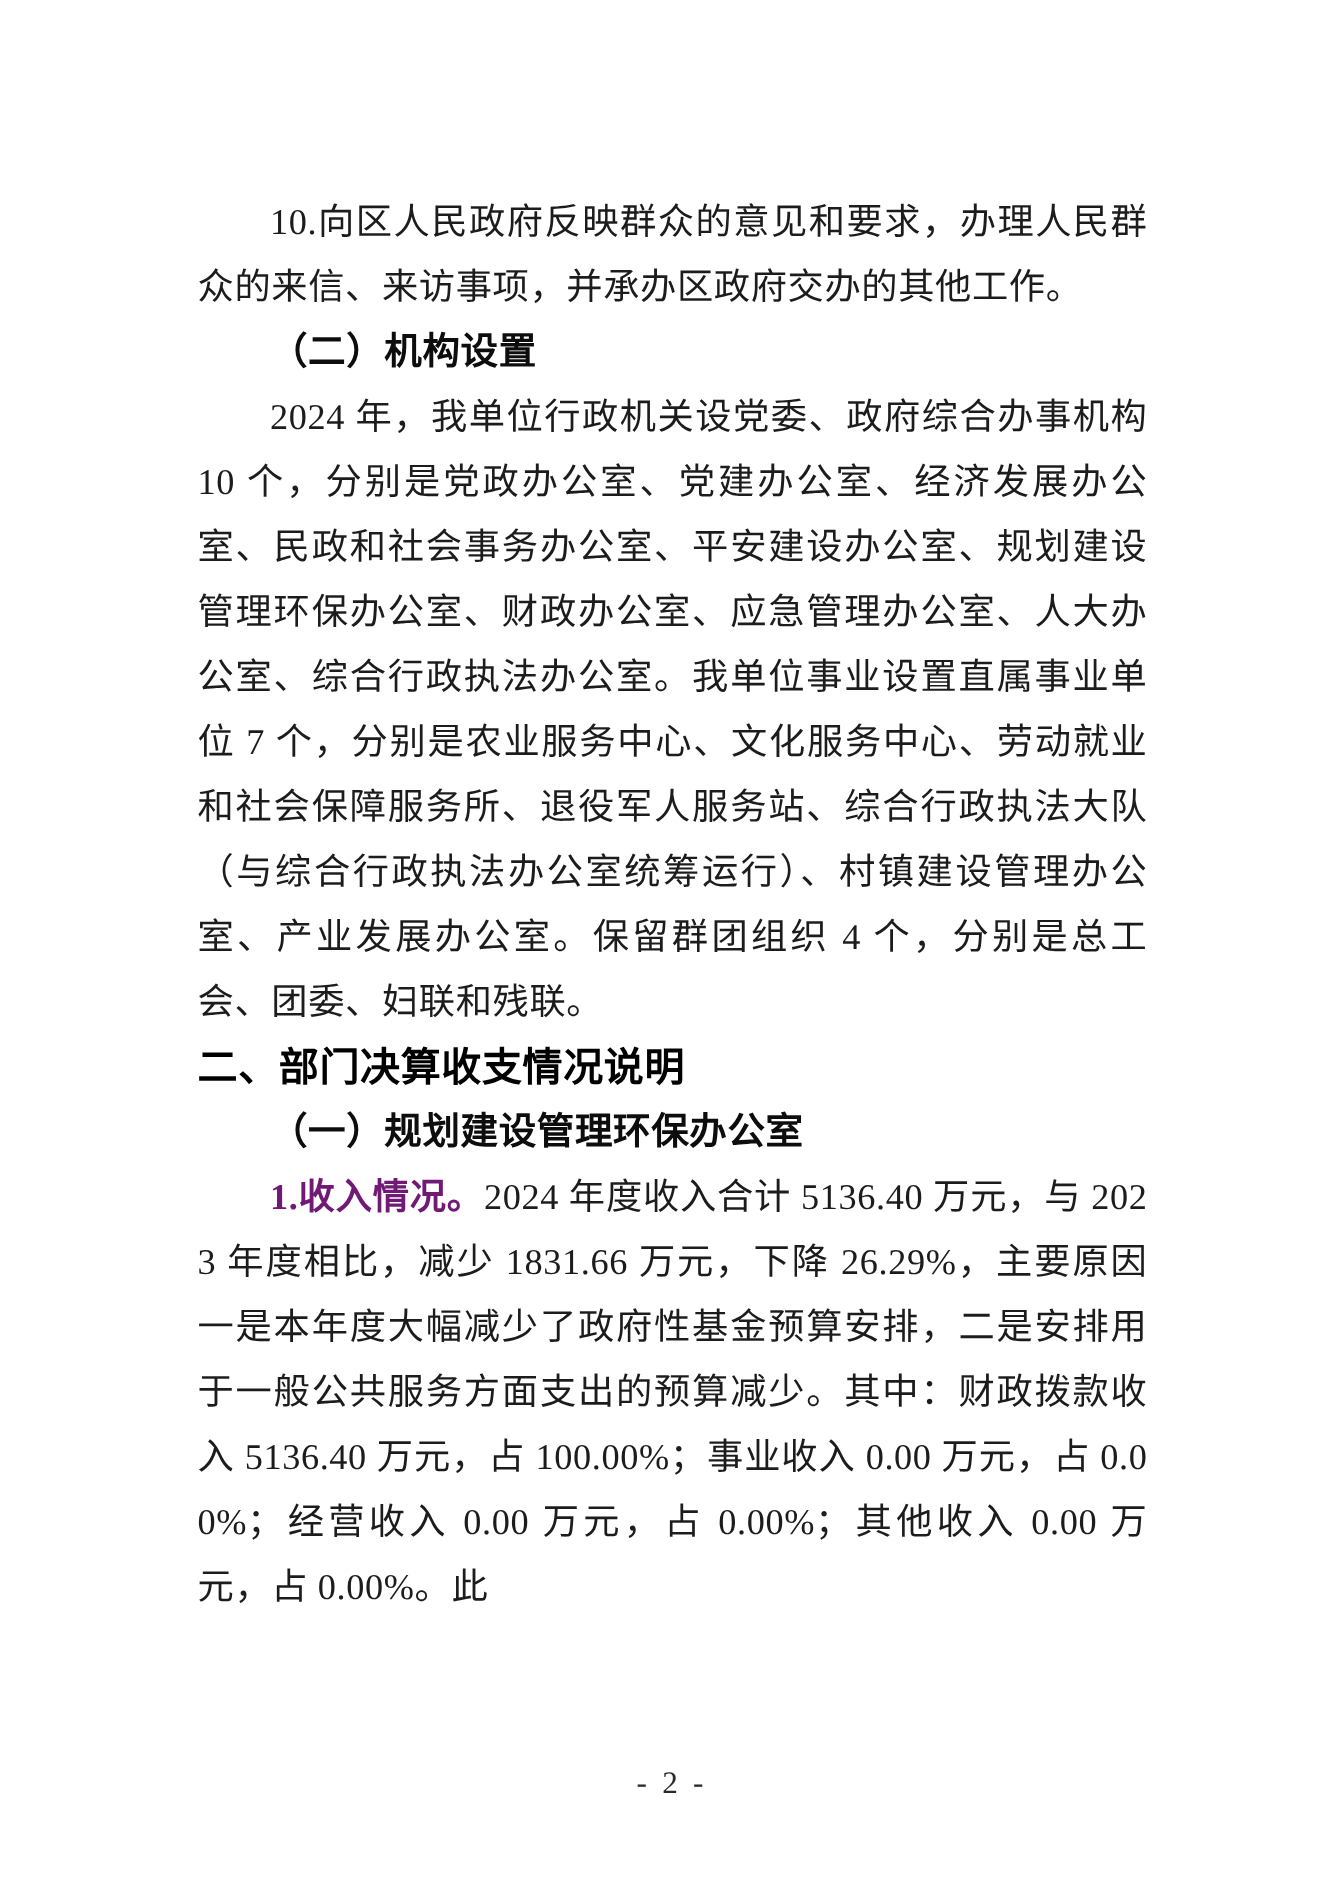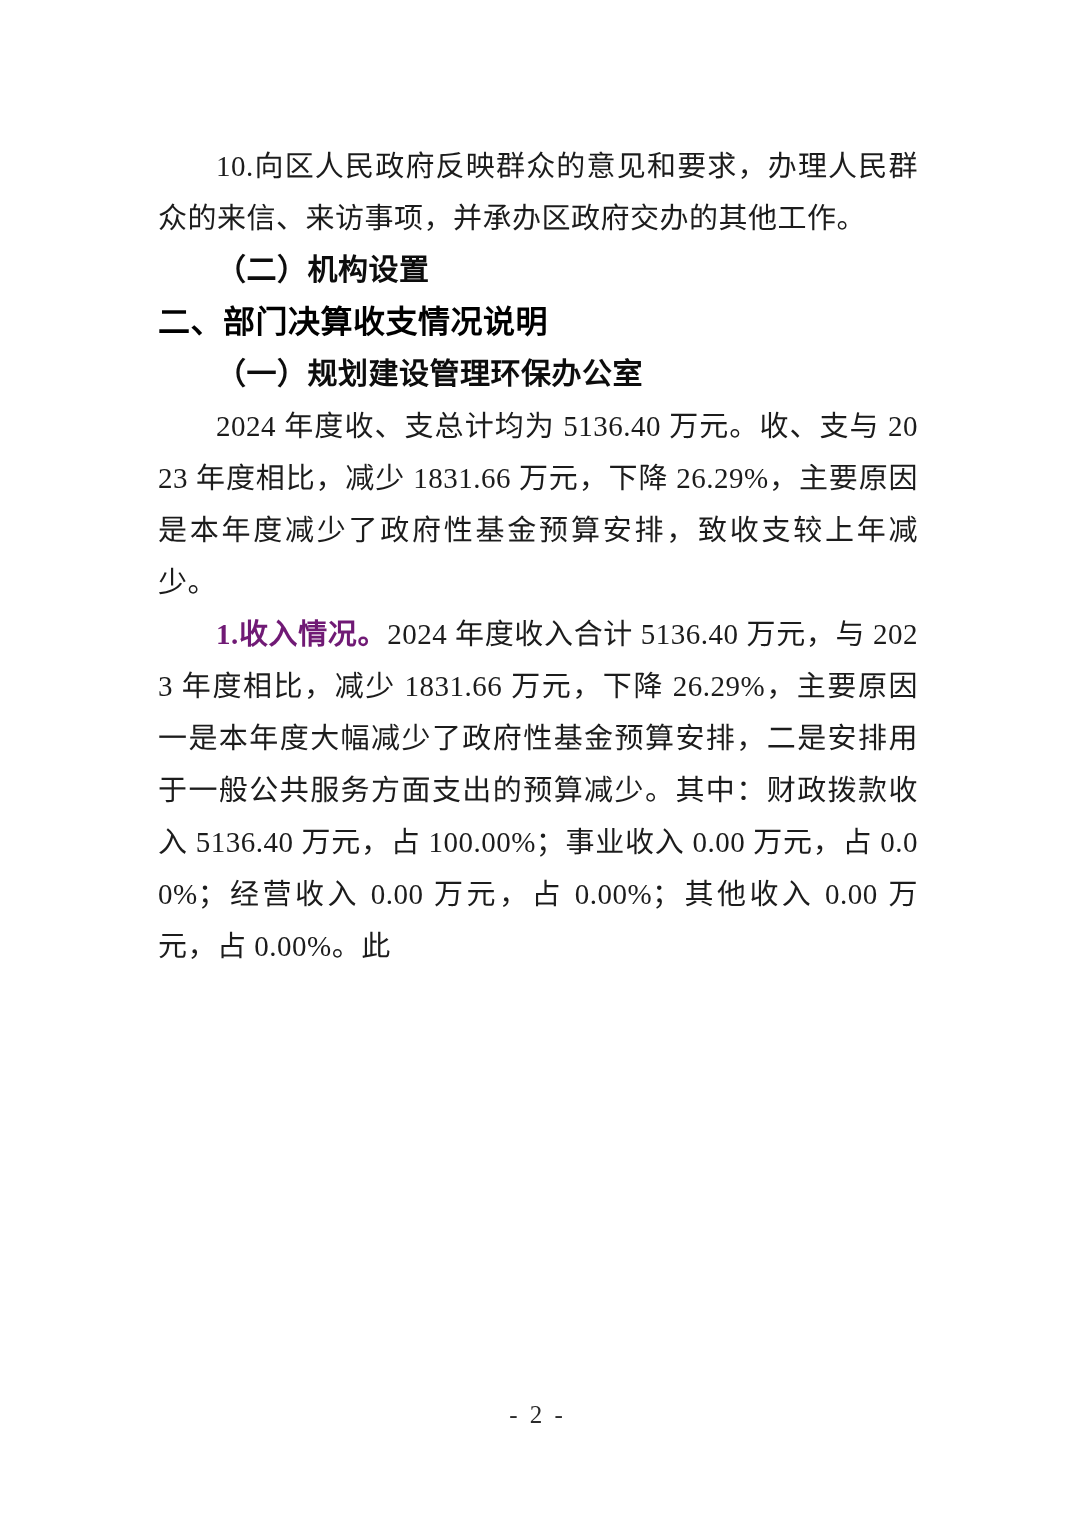--- a/index.html
+++ b/index.html
@@ -7,20 +7,21 @@
     padding: 0;
     background: #ffffff;
   }
   .page {
     position: relative;
     width: 1075px;
     height: 1476px;
     background: #ffffff;
     overflow: hidden;
     font-family: "Liberation Serif", "DejaVu Serif", serif;
+    margin-top: 12px;
   }
   .doc {
     position: absolute;
     left: 158px;
     top: 140px;
     width: 760px;
   }
   .para {
     margin: 0;
     font-size: 29px;
@@ -61,19 +62,19 @@
     letter-spacing: 3px;
   }
 </style>
 </head>
 <body>
 
 <div class="page">
   <main class="doc">
       <p class="para">10.向区人民政府反映群众的意见和要求，办理人民群众的来信、来访事项，并承办区政府交办的其他工作。</p>
       <p class="para h2">（二）机构设置</p>
+      <p class="para">2024 年，我单位行政机关设党委、政府综合办事机构 10 个，分别是党政办公室、党建办公室、经济发展办公室、民政和社会事务办公室、平安建设办公室、规划建设管理环保办公室、财政办公室、应急管理办公室、人大办公室、综合行政执法办公室。我单位事业设置直属事业单位 7 个，分别是农业服务中心、文化服务中心、劳动就业和社会保障服务所、退役军人服务站、综合行政执法大队（与综合行政执法办公室统筹运行）、村镇建设管理办公室、产业发展办公室。保留群团组织 4 个，分别是总工会、团委、妇联和残联。</p>
       <p class="para h1">二、部门决算收支情况说明</p>
       <p class="para h2">（一）规划建设管理环保办公室</p>
-      <p class="para">2024 年度收、支总计均为 5136.40 万元。收、支与 2023 年度相比，减少 1831.66 万元，下降 26.29%，主要原因是本年度减少了政府性基金预算安排，致收支较上年减少。</p>
       <p class="para"><b class="lead-bold">1.收入情况。</b>2024 年度收入合计 5136.40 万元，与 2023 年度相比，减少 1831.66 万元，下降 26.29%，主要原因一是本年度大幅减少了政府性基金预算安排，二是安排用于一般公共服务方面支出的预算减少。其中：财政拨款收入 5136.40 万元，占 100.00%；事业收入 0.00 万元，占 0.00%；经营收入 0.00 万元，占 0.00%；其他收入 0.00 万元，占 0.00%。此</p>
     </main>
   <div class="footer">- 2 -</div>
 </div>
 
 </body></html>

